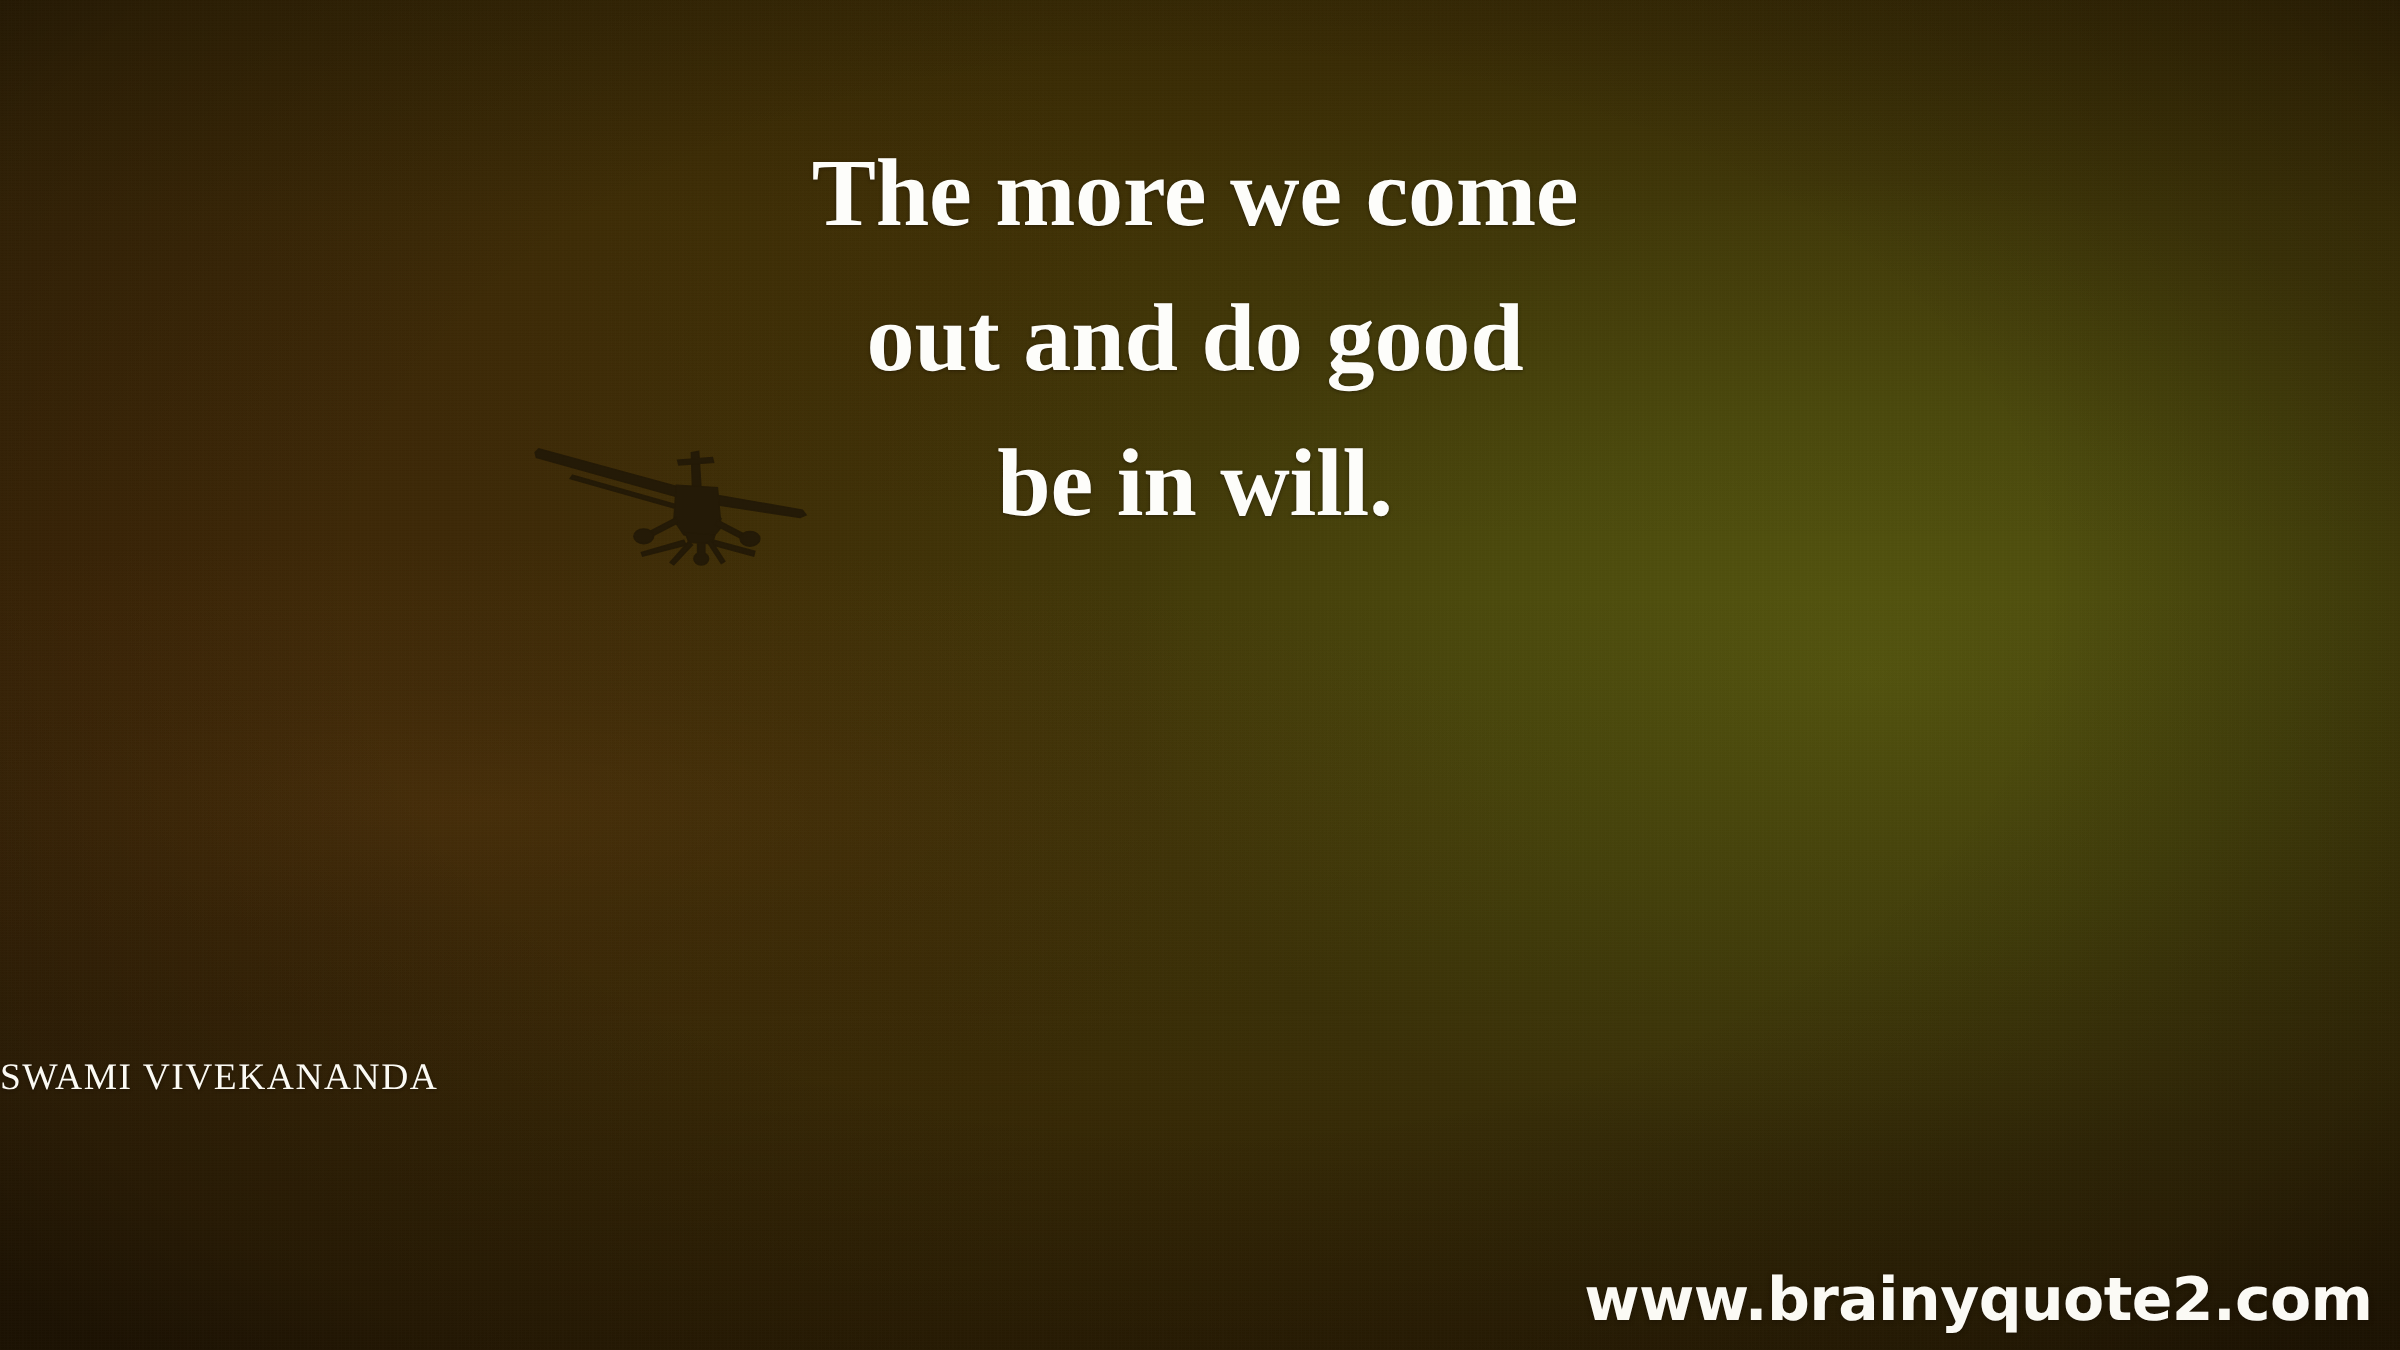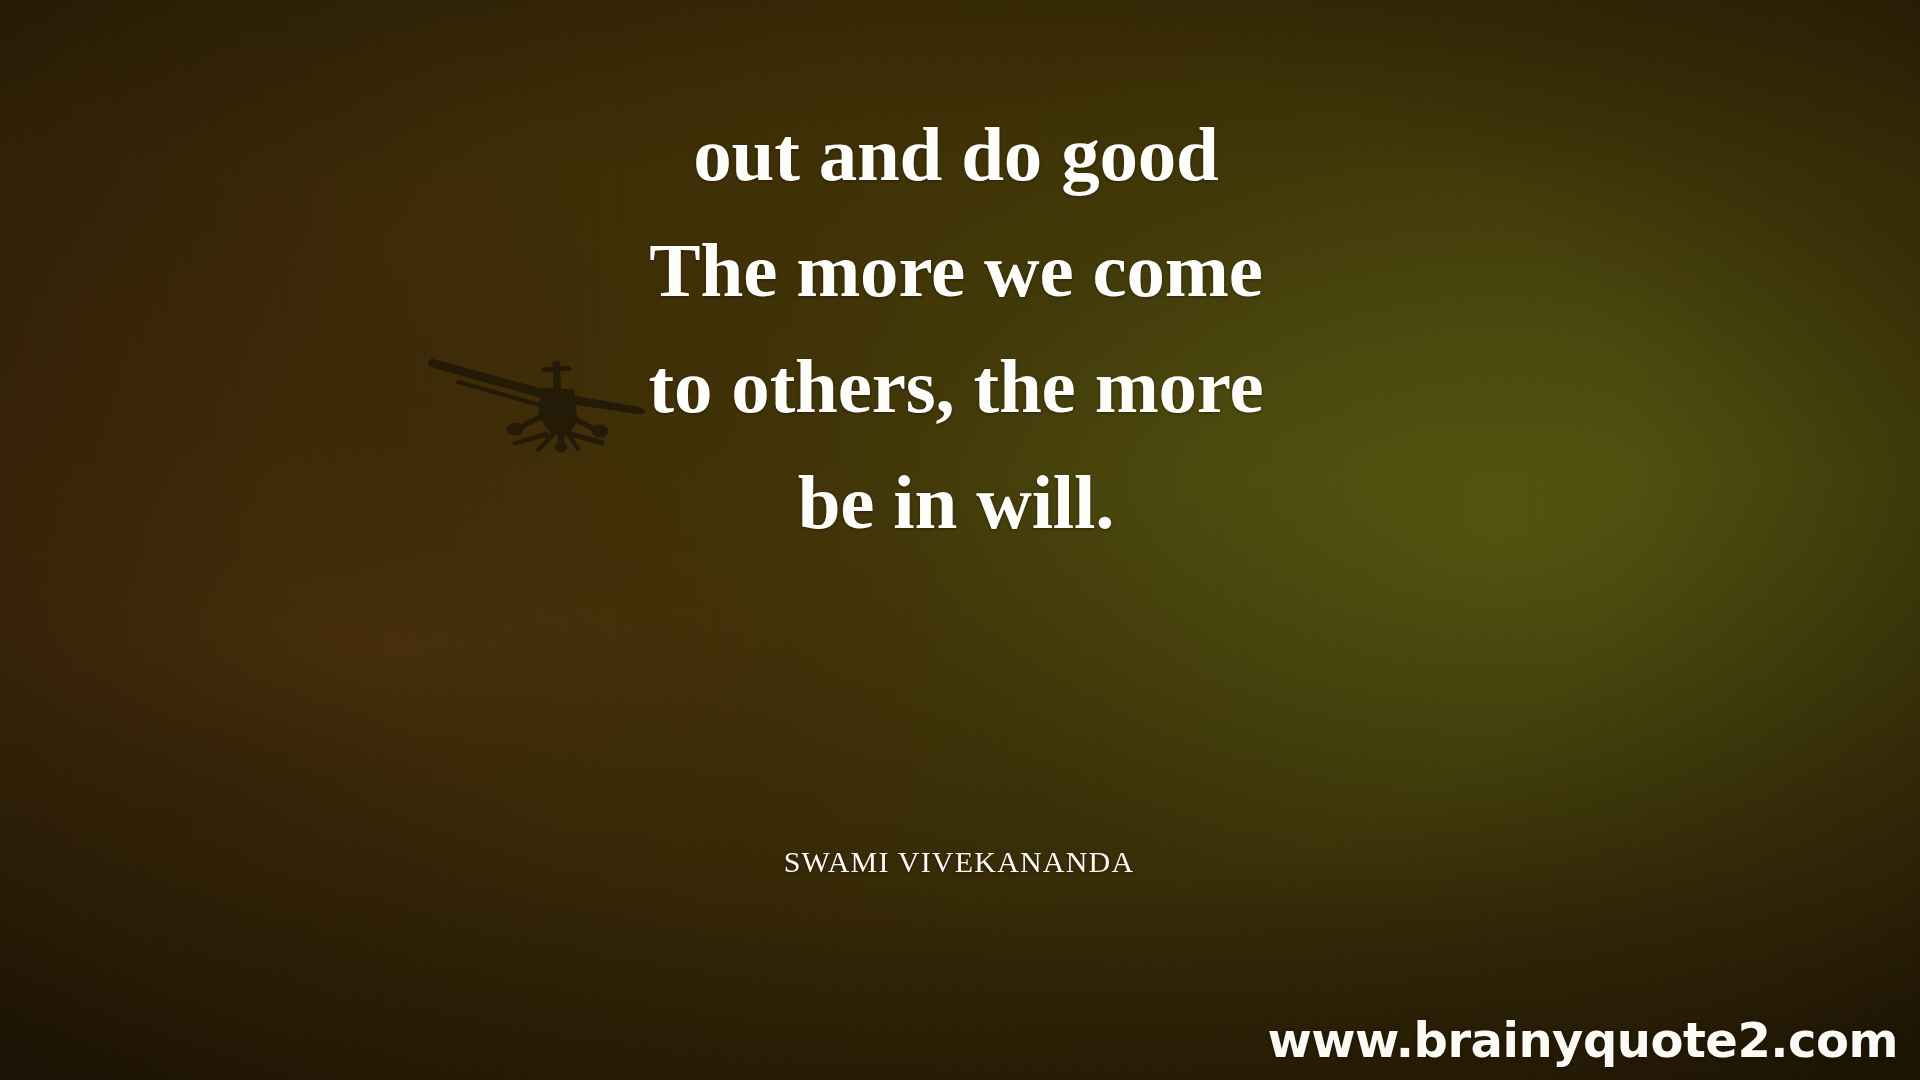--- a/index.html
+++ b/index.html
@@ -109,21 +109,21 @@
     letter-spacing: -0.2px;
     white-space: pre;
     text-shadow: 0 1px 3px rgba(20, 12, 2, 0.45);
   }
 
   .attribution {
     position: absolute;
     left: 0;
     top: 845px;
     width: 1918px;
-    text-align: center;
+    text-align: left;
     color: #fbfaf4;
     font-size: 30px;
     font-weight: normal;
     letter-spacing: 1.2px;
     text-shadow: 0 1px 3px rgba(20, 12, 2, 0.45);
   }
 
   
   .watermark {
     position: absolute;
@@ -182,23 +182,22 @@
       <path d="M160 76 L183 88 L181 92 L158 80 Z"></path>
 
       <ellipse cx="186" cy="91" rx="8" ry="6"></ellipse>
 
       <ellipse cx="147" cy="107" rx="6" ry="5"></ellipse>
       <path d="M144 95 L150 95 L150 105 L144 105 Z"></path>
     </g>
   </svg>
 
   <div class="quote-block">
+    <span class="quote-line">The more we come</span>
     <span class="quote-line">out and do good</span>
-    <span class="quote-line">The more we come</span>
-    <span class="quote-line">to others, the more</span>
     <span class="quote-line">be in will.</span>
   </div>
 
   <div class="attribution">SWAMI VIVEKANANDA</div>
 
   <div class="watermark">www.brainyquote2.com</div>
 
 </div>
 
 </body></html>

